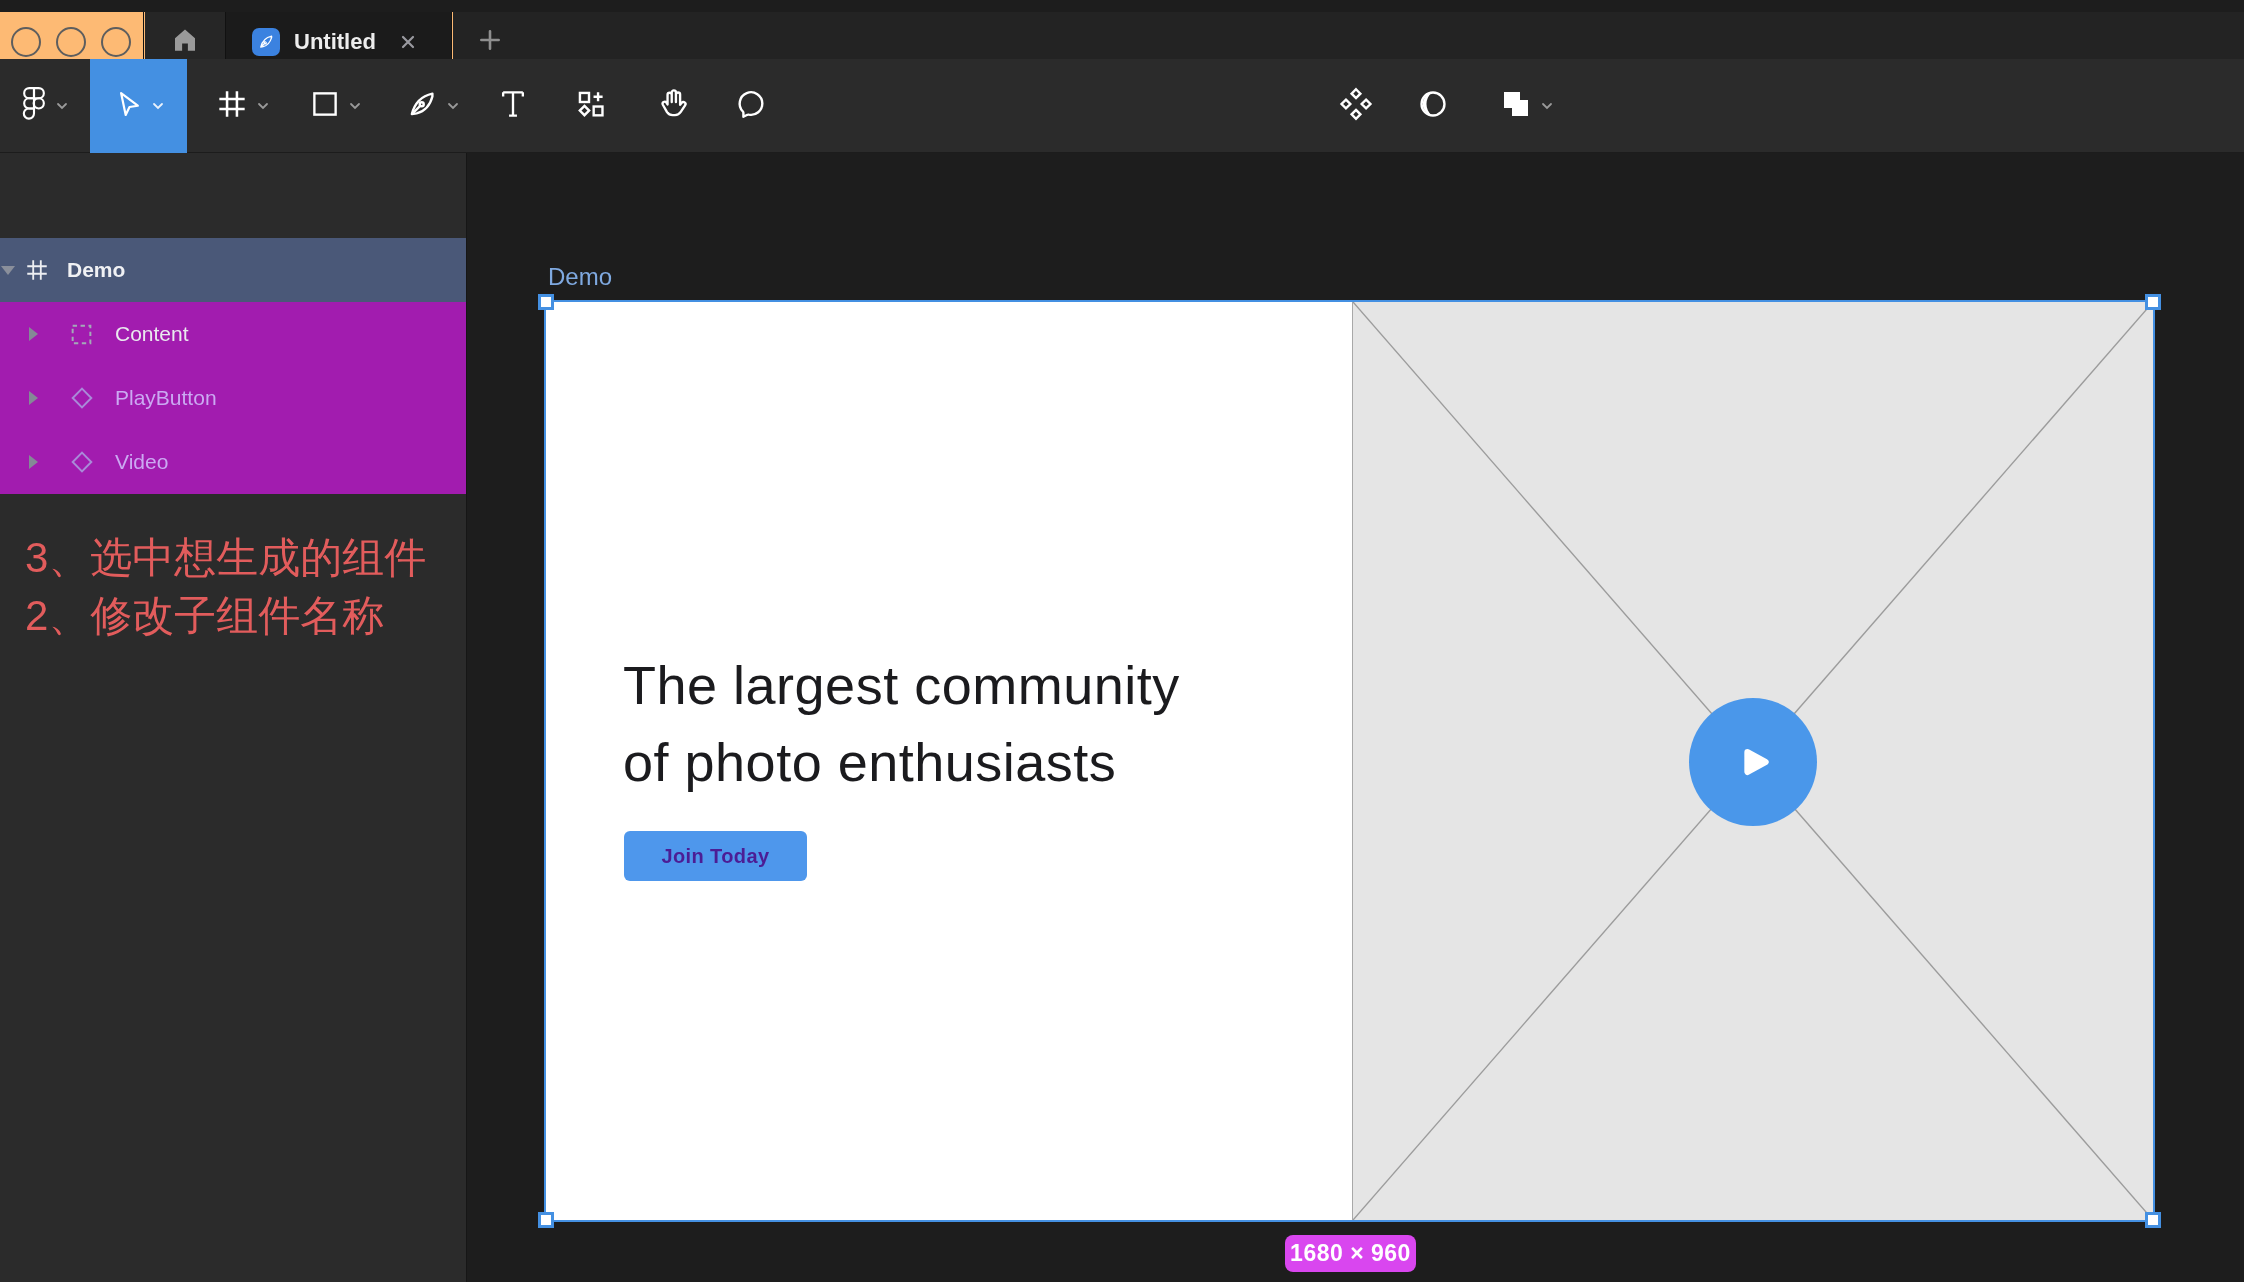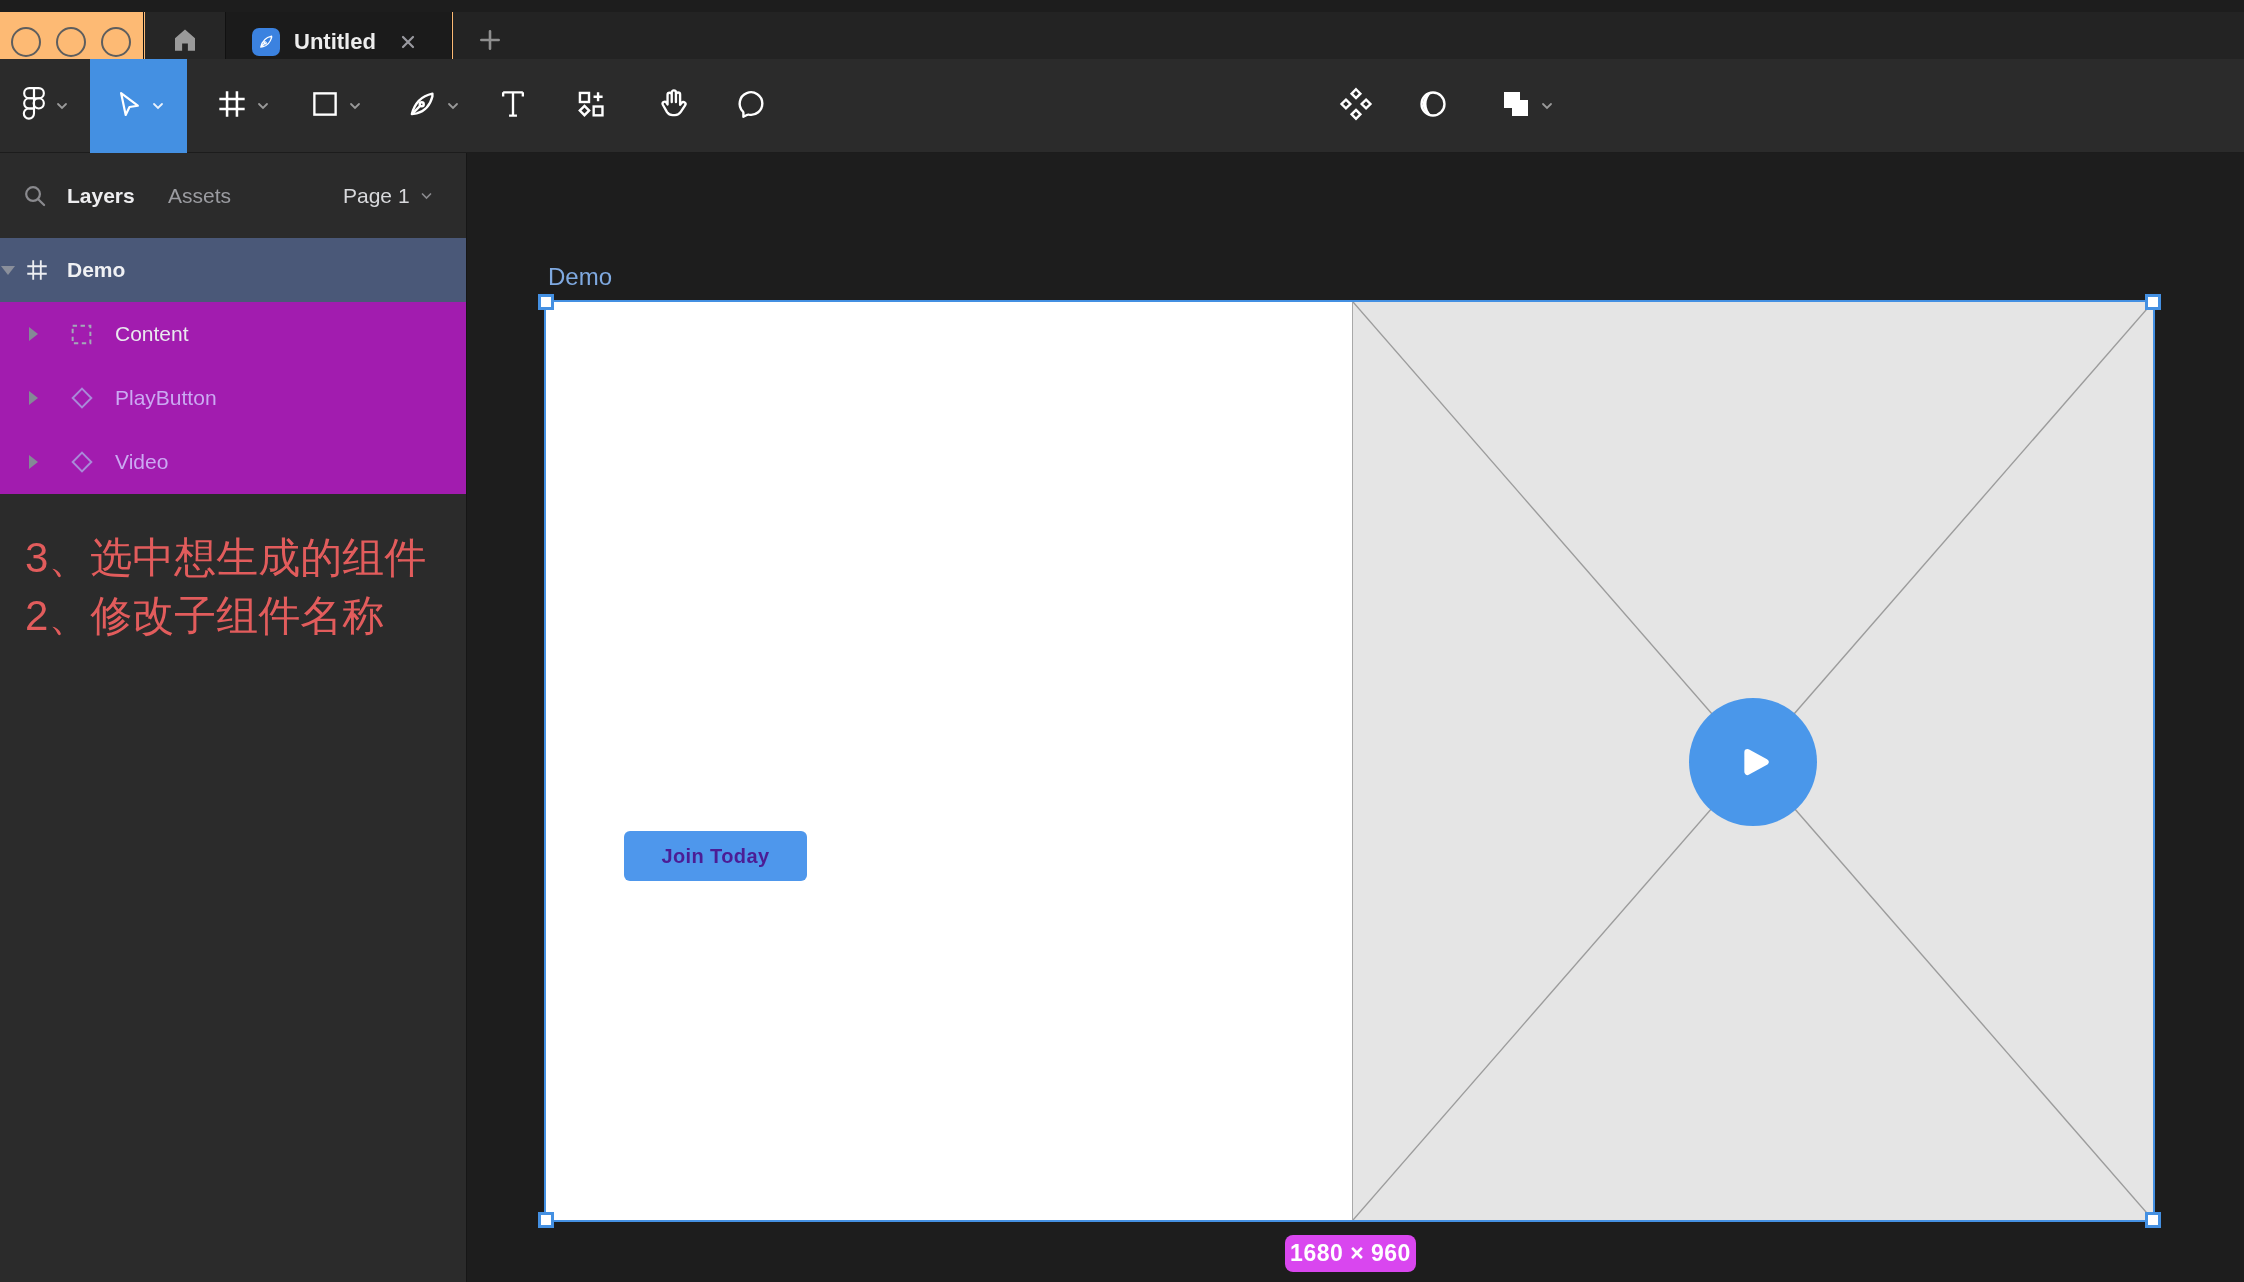--- a/index.html
+++ b/index.html
@@ -224,36 +224,20 @@
             <rect x="9" y="9" width="12" height="12"></rect>
         </svg>
       </span>
       <svg class="chev" width="12" height="8" viewBox="0 0 12 8">
           <path d="M2 2 L6 6 L10 2" stroke="#9A9A9A" stroke-width="1.8" fill="none" stroke-linecap="round"></path>
         </svg>
     </div>
   </div>
 
   <div class="sidebar">
-    <div class="sb-header">
-      <span class="sb-search">
-        <svg width="27" height="27" viewBox="0 0 22 22" fill="none" stroke="#8A8A8E" stroke-width="1.8" stroke-linecap="round">
-          <circle cx="9" cy="9" r="5.6"></circle>
-            <path d="M13.2 13.2 L18 18"></path>
-        </svg>
-      </span>
-      <span class="sb-tab layers">Layers</span>
-      <span class="sb-tab assets">Assets</span>
-      <span class="sb-page">
-        <span>Page 1</span>
-        <svg width="13" height="8" viewBox="0 0 12 8">
-            <path d="M2 2 L6 6 L10 2" stroke="#8A8A8E" stroke-width="1.7" fill="none" stroke-linecap="round"></path>
-          </svg>
-      </span>
-    </div>
 
     <div class="row row-demo">
       <span class="twisty-down" style="top:28px;"></span>
       <span class="layer-icon" style="left:24px; top:19px;">
         <svg width="26" height="26" viewBox="0 0 24 24" fill="none" stroke="#EDEEF2" stroke-width="1.7">
           <path d="M8.5 3 V21 M15.5 3 V21 M3 8.5 H21 M3 15.5 H21"></path>
         </svg>
       </span>
       <span class="lbl-demo">Demo</span>
     </div>
@@ -292,20 +276,24 @@
       <div>3、选中想生成的组件</div>
       <div>2、修改子组件名称</div>
     </div>
   </div>
 
   <div class="canvas">
     <div class="frame-label">Demo</div>
 
     <div class="frame">
 
+      <div class="hero-title">
+        <div>The largest community</div>
+        <div>of photo enthusiasts</div>
+      </div>
       <button class="cta">Join Today</button>
 
       <div class="placeholder">
         <svg width="800" height="918" viewBox="0 0 800 918" preserveAspectRatio="none" style="position:absolute;left:0;top:0;">
           <line x1="0" y1="0" x2="800" y2="918" stroke="#9C9C9C" stroke-width="1.4"></line>
           <line x1="800" y1="0" x2="0" y2="918" stroke="#9C9C9C" stroke-width="1.4"></line>
         </svg>
       </div>
 
       <div class="play-btn">

